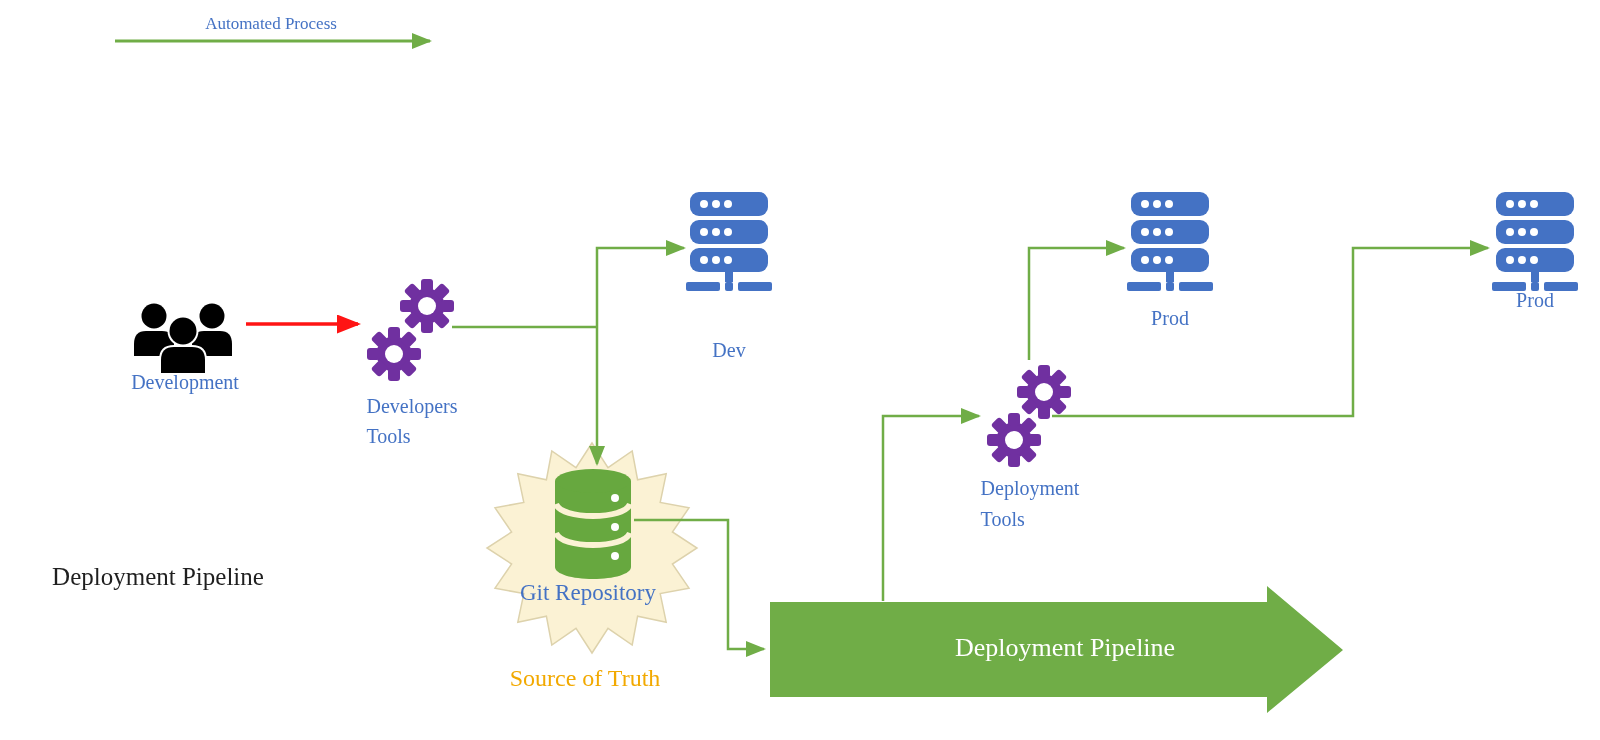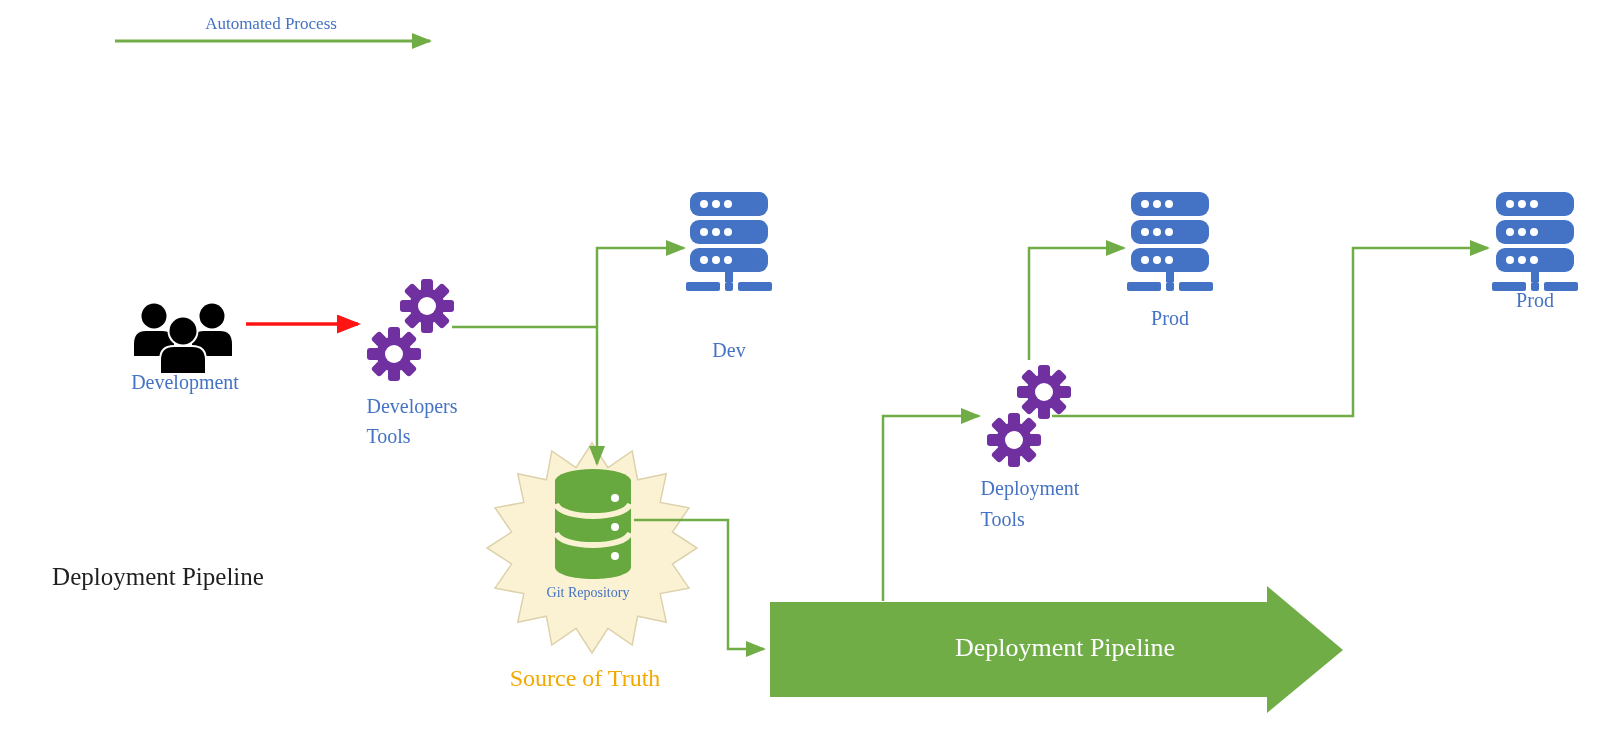--- a/index.html
+++ b/index.html
@@ -15,21 +15,21 @@
     color:var(--blue);font-size:20px;line-height:27px;white-space:nowrap;font-family:Liberation Serif, serif;
   }
   .lbl .ln{display:block;}
   .lbl-legend{font-size:17px;top:10px;left:271px;}
   .lbl-developers{top:369px;left:185px;}
   .lbl-devtools{top:391px;left:412px;line-height:30px;}
   .lbl-dev{top:305px;left:729px;margin-top:32px;}
   .lbl-test{top:305px;left:1170px;}
   .lbl-prod{top:287px;left:1535px;}
   .lbl-deploytools{top:473px;left:1030px;line-height:31px;}
-  .lbl-git{top:579px;left:588px;font-size:14px;}
+  .lbl-git{top:579px;left:588px;font-size:23px;}
   .lbl-sot{top:665px;left:585px;font-size:24px;color:var(--gold);}
   .lbl-pipeline{top:634px;left:1065px;font-size:26px;color:#fff;}
   .lbl-title{
     top:558px;left:158px;font-size:25px;line-height:37px;color:var(--ink);
   }
 </style>
 </head>
 <body>
 
 <div class="canvas">

